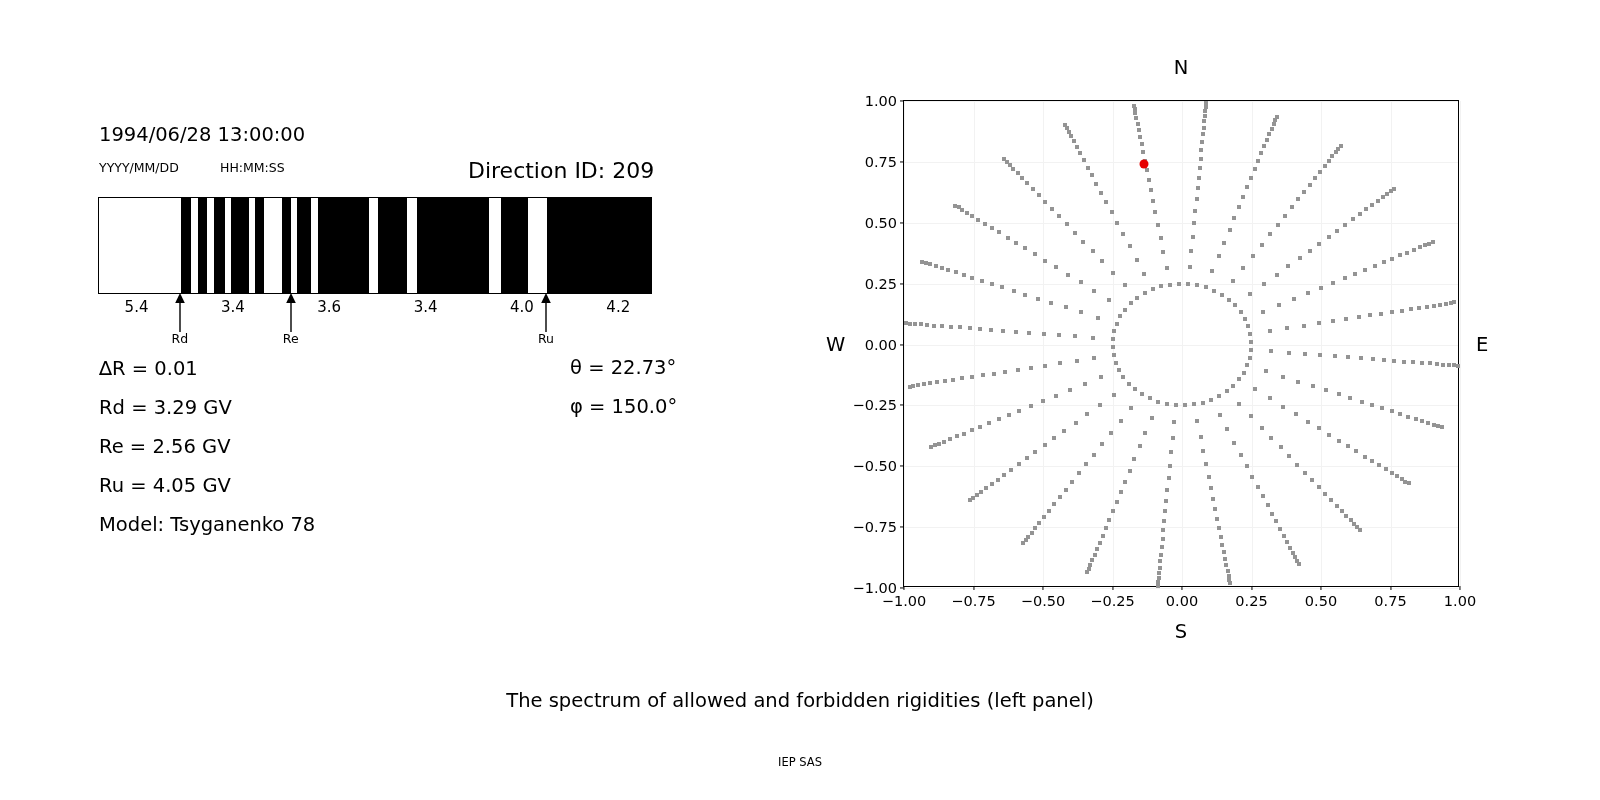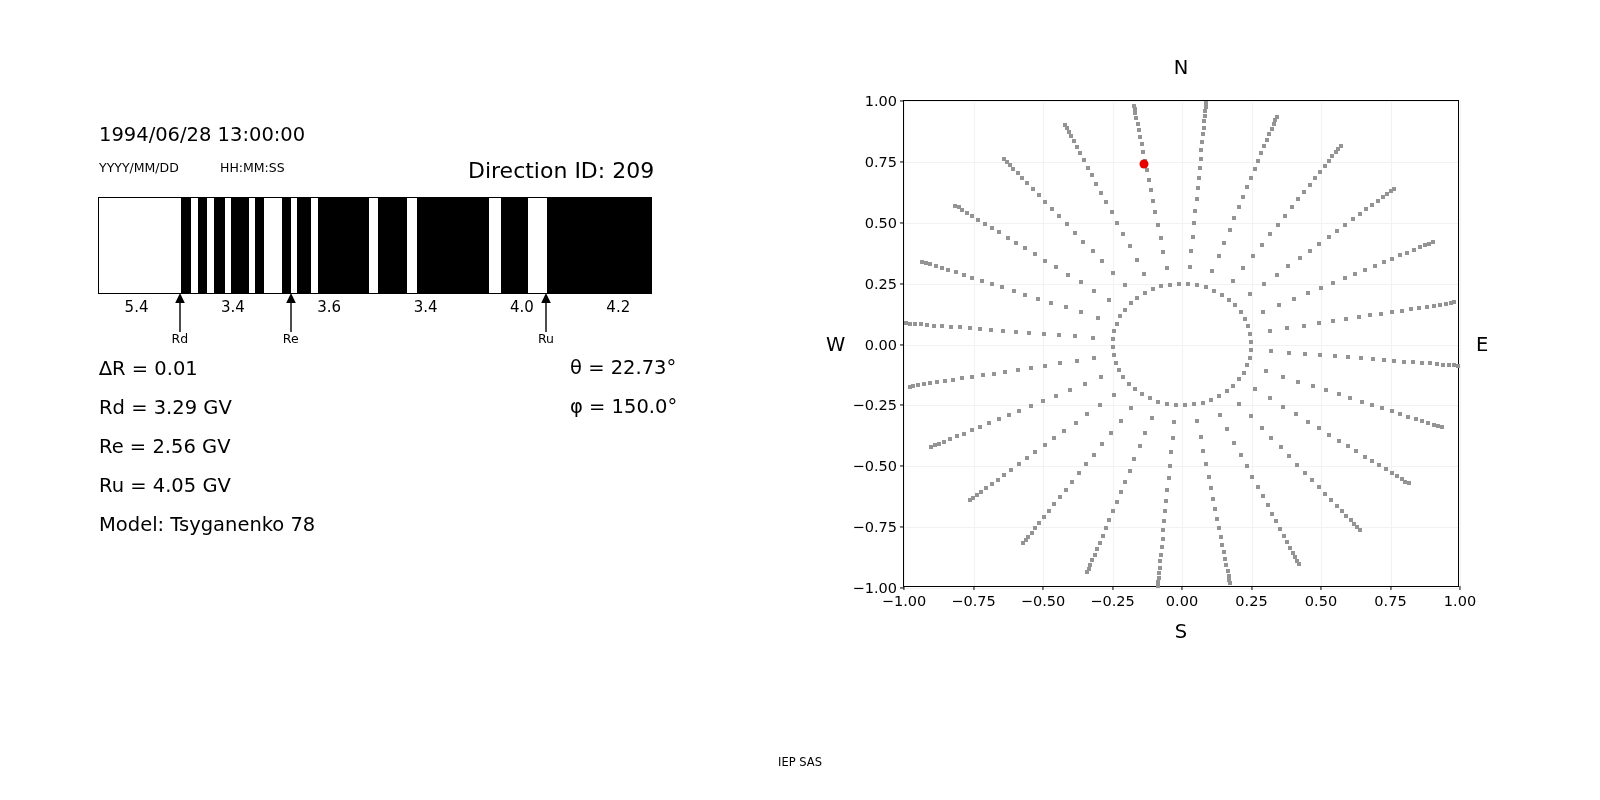--- a/index.html
+++ b/index.html
@@ -850,14 +850,15 @@
       <div class="dot" style="left: 245.908px; top: 297.497px;"></div>
       <div class="dot" style="left: 254.23px; top: 300.704px;"></div>
       <div class="dot" style="left: 262.957px; top: 302.932px;"></div>
       <div class="dot" style="left: 271.943px; top: 304.143px;"></div>
       <div class="dot" style="left: 281.032px; top: 304.317px;"></div>
       <div id="red-point" style="left: 239.636px; top: 62.823px;"></div>
     </div>
 </div>
 
 <div id="caption">
+  <div class="caption-line">The spectrum of allowed and forbidden rigidities (left panel)</div>
 </div>
 <div id="footer">IEP SAS</div>
 
 </body></html>

